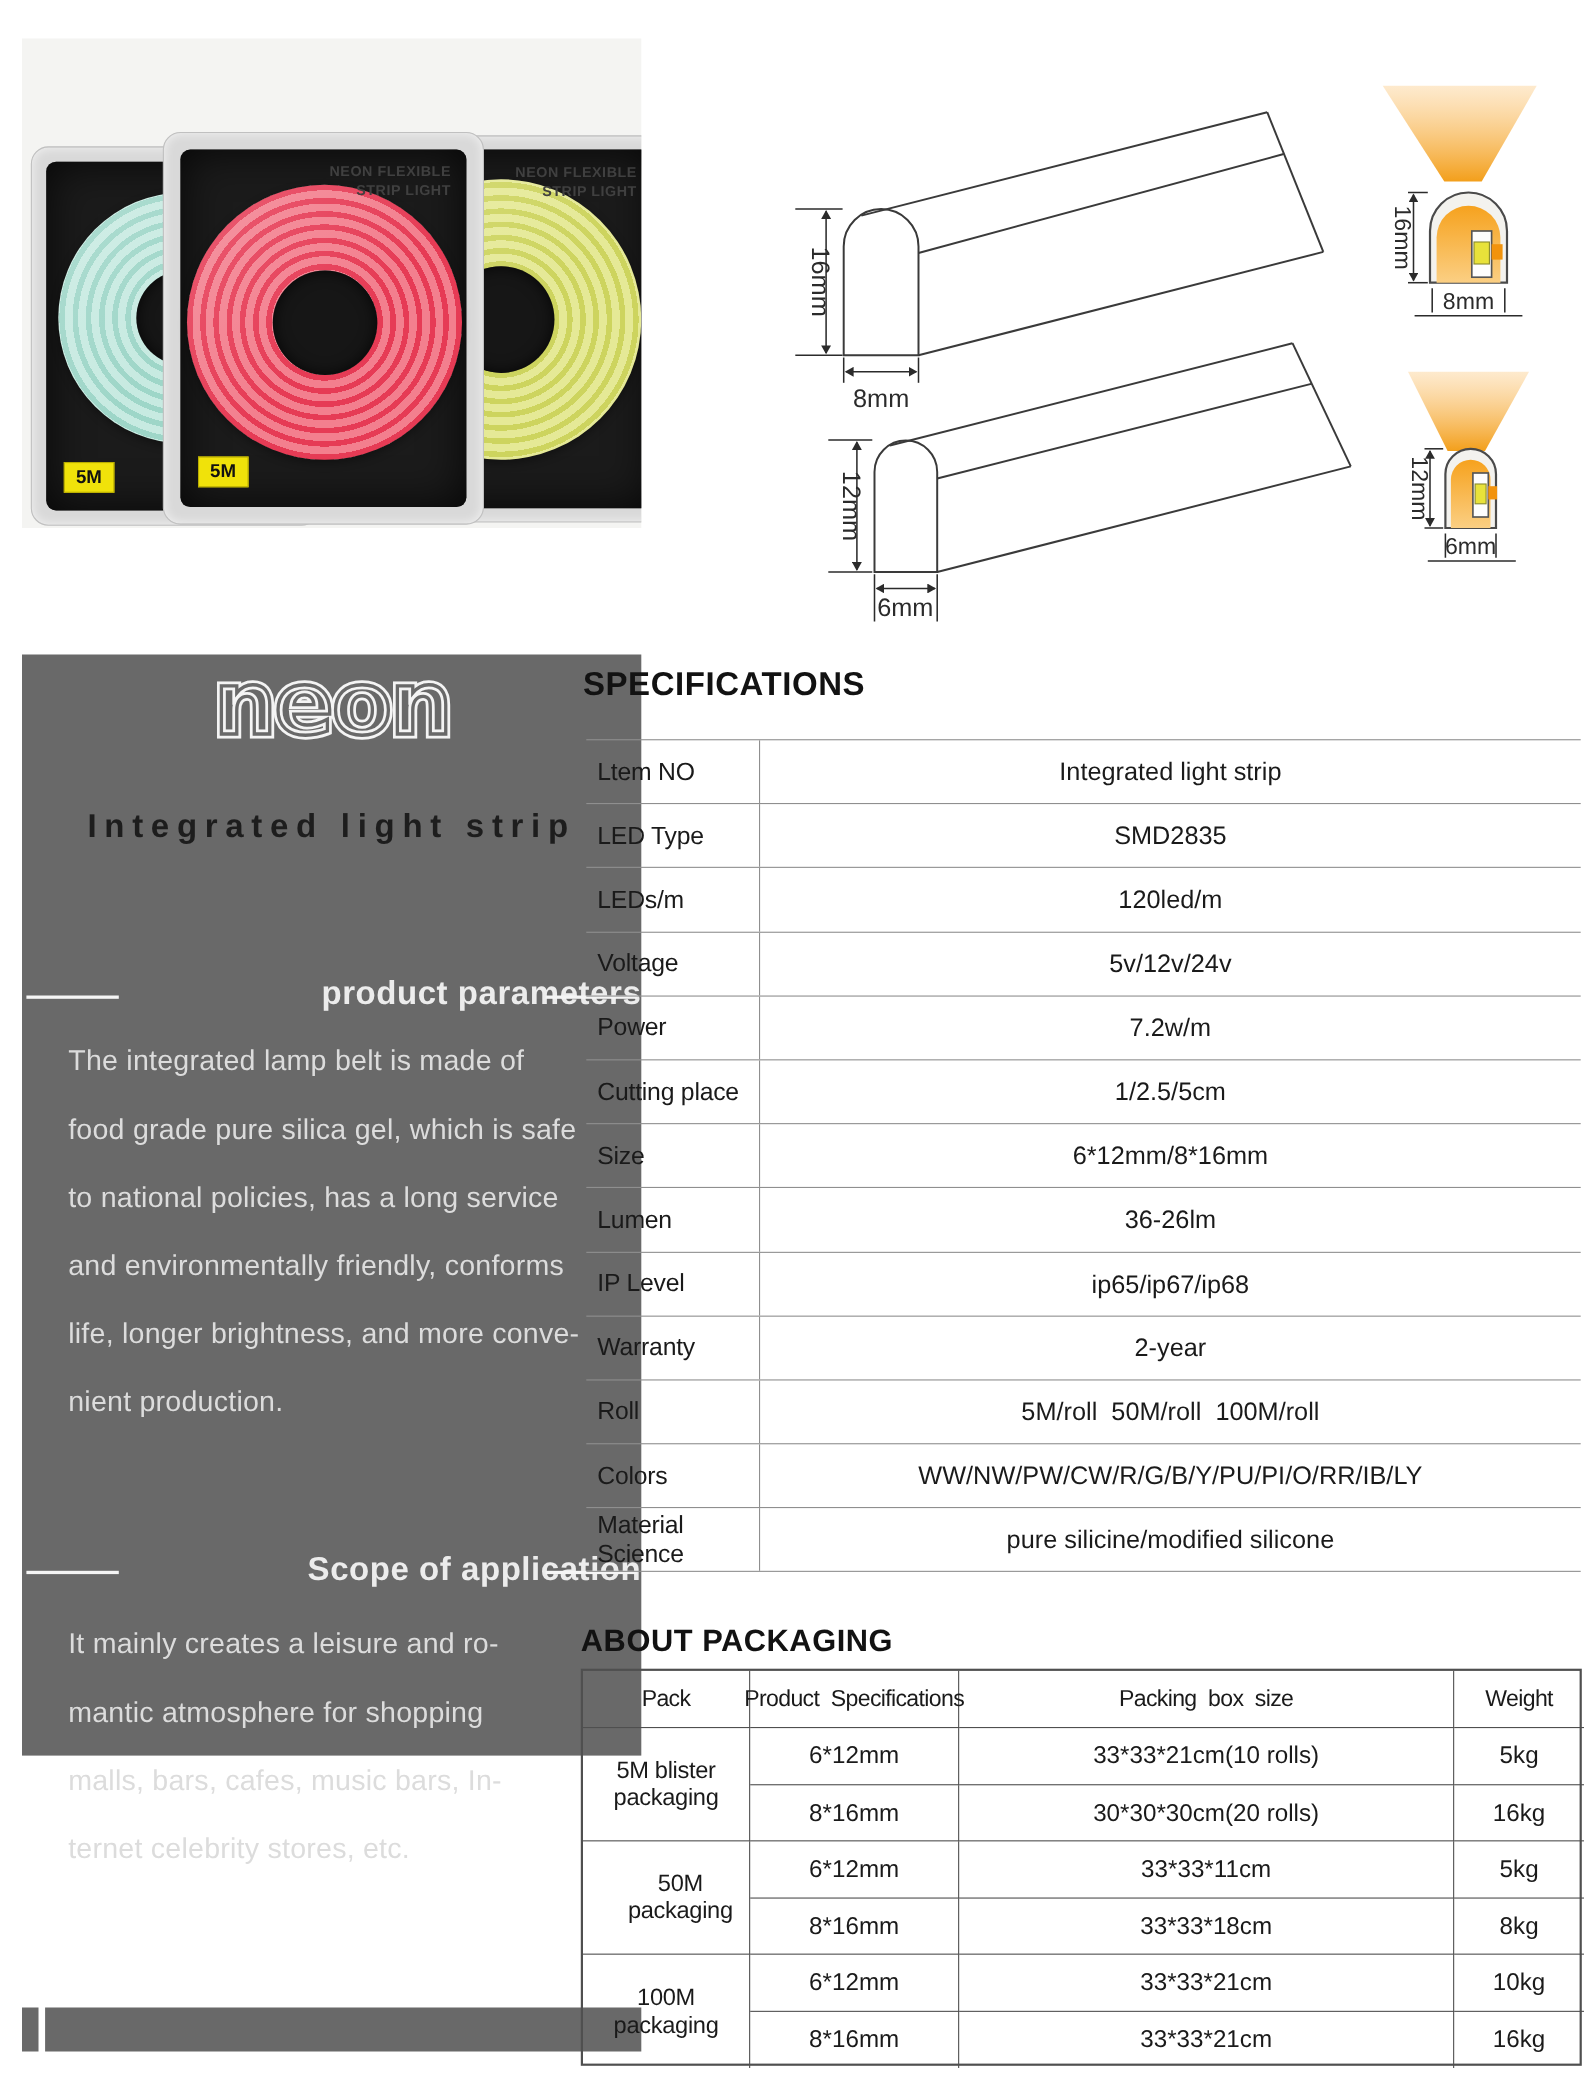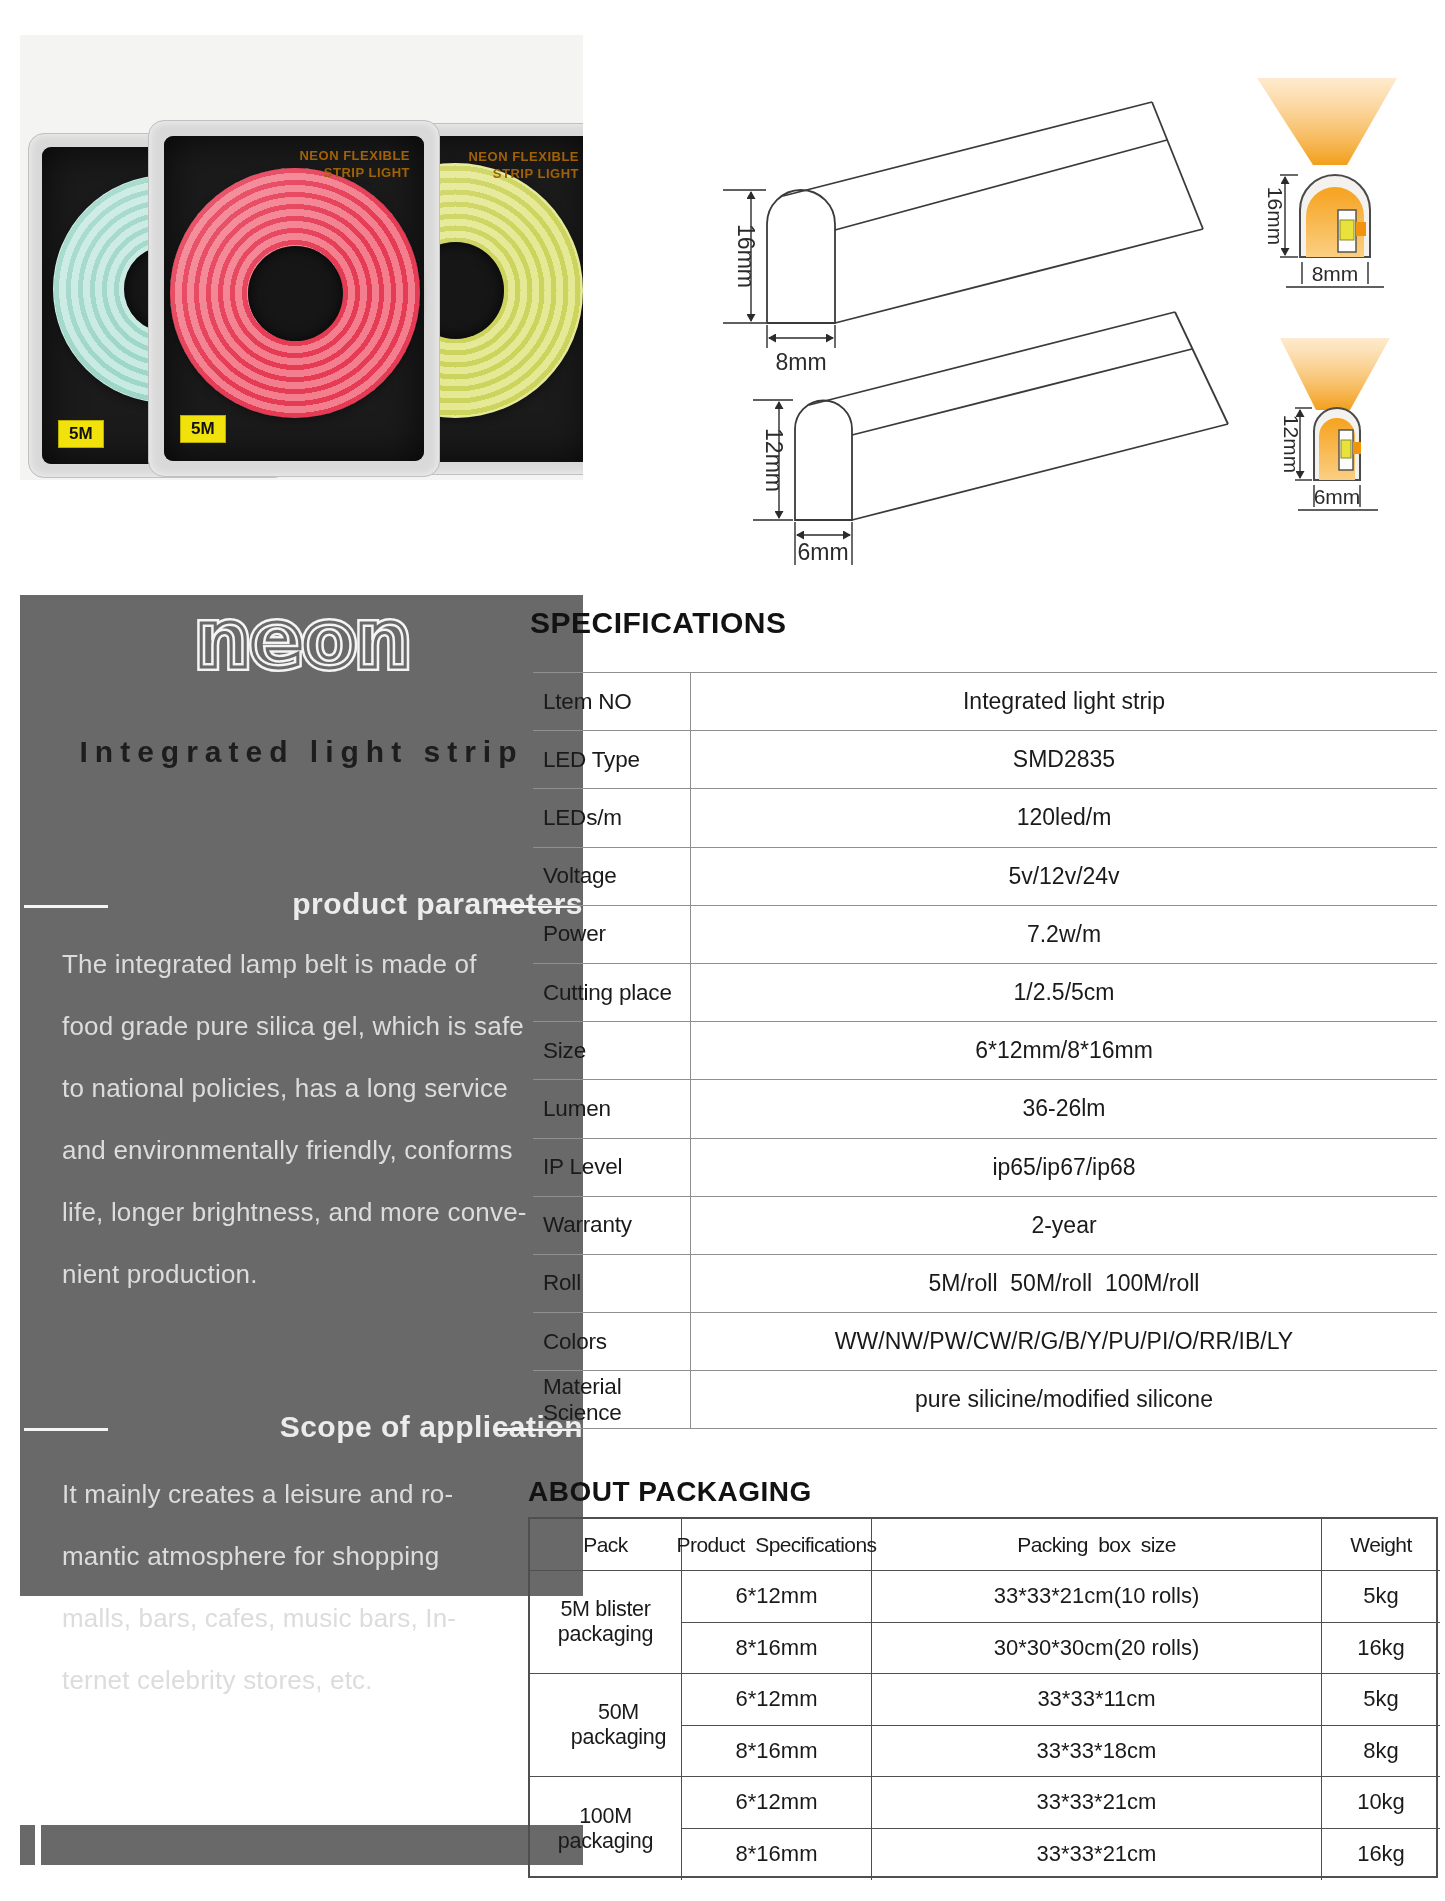--- a/index.html
+++ b/index.html
@@ -8,21 +8,21 @@
 
   
   #photo{left:20px;top:35px;width:563px;height:445px;background:#f4f4f2;overflow:hidden;}
   .pack{position:absolute;}
   .shell{position:absolute;inset:0;background:#d9d9d9;border:1px solid #c0c0c0;border-radius:16px;box-shadow:inset 0 0 10px rgba(255,255,255,.7);}
   .card{position:absolute;background:#1b1b1b;border-radius:9px;box-shadow:inset 0 0 40px rgba(0,0,0,.8);}
   .coil{position:absolute;border-radius:50%;box-shadow:0 3px 8px rgba(0,0,0,.35);}
   .coil::after{content:"";position:absolute;inset:31%;background:#161616;border-radius:50%;box-shadow:inset 0 0 14px rgba(0,0,0,.8);}
   .coil::before{content:"";position:absolute;inset:0;border-radius:50%;background:linear-gradient(135deg,rgba(255,255,255,.18),rgba(255,255,255,0) 55%);}
   .badge{position:absolute;background:#f0e20a;color:#111;font-weight:bold;font-size:17px;padding:3px 10px;border:1px solid #b9ad00;}
-  .brand{position:absolute;text-align:right;color:#a16207;font-weight:bold;font-size:13px;line-height:1.3;letter-spacing:.5px;}
+  .brand{position:absolute;text-align:right;color:#404040;font-weight:bold;font-size:13px;line-height:1.3;letter-spacing:.5px;}
   .pack-left{left:8px;top:98px;width:262px;height:345px;z-index:1;}
   .pack-left .card{inset:14px;}
   .pack-left .coil{left:25px;top:42px;width:228px;height:228px;}
   .pack-left .badge{left:30px;bottom:30px;}
   .pack-mid{left:128px;top:85px;width:292px;height:357px;z-index:2;}
   .pack-mid .card{inset:16px;}
   .pack-mid .coil{left:22px;top:48px;width:250px;height:250px;}
   .pack-mid .badge{left:32px;bottom:34px;}
   .pack-mid .brand{right:30px;top:28px;}
   .pack-right{left:360px;top:88px;width:225px;height:352px;z-index:1;}

